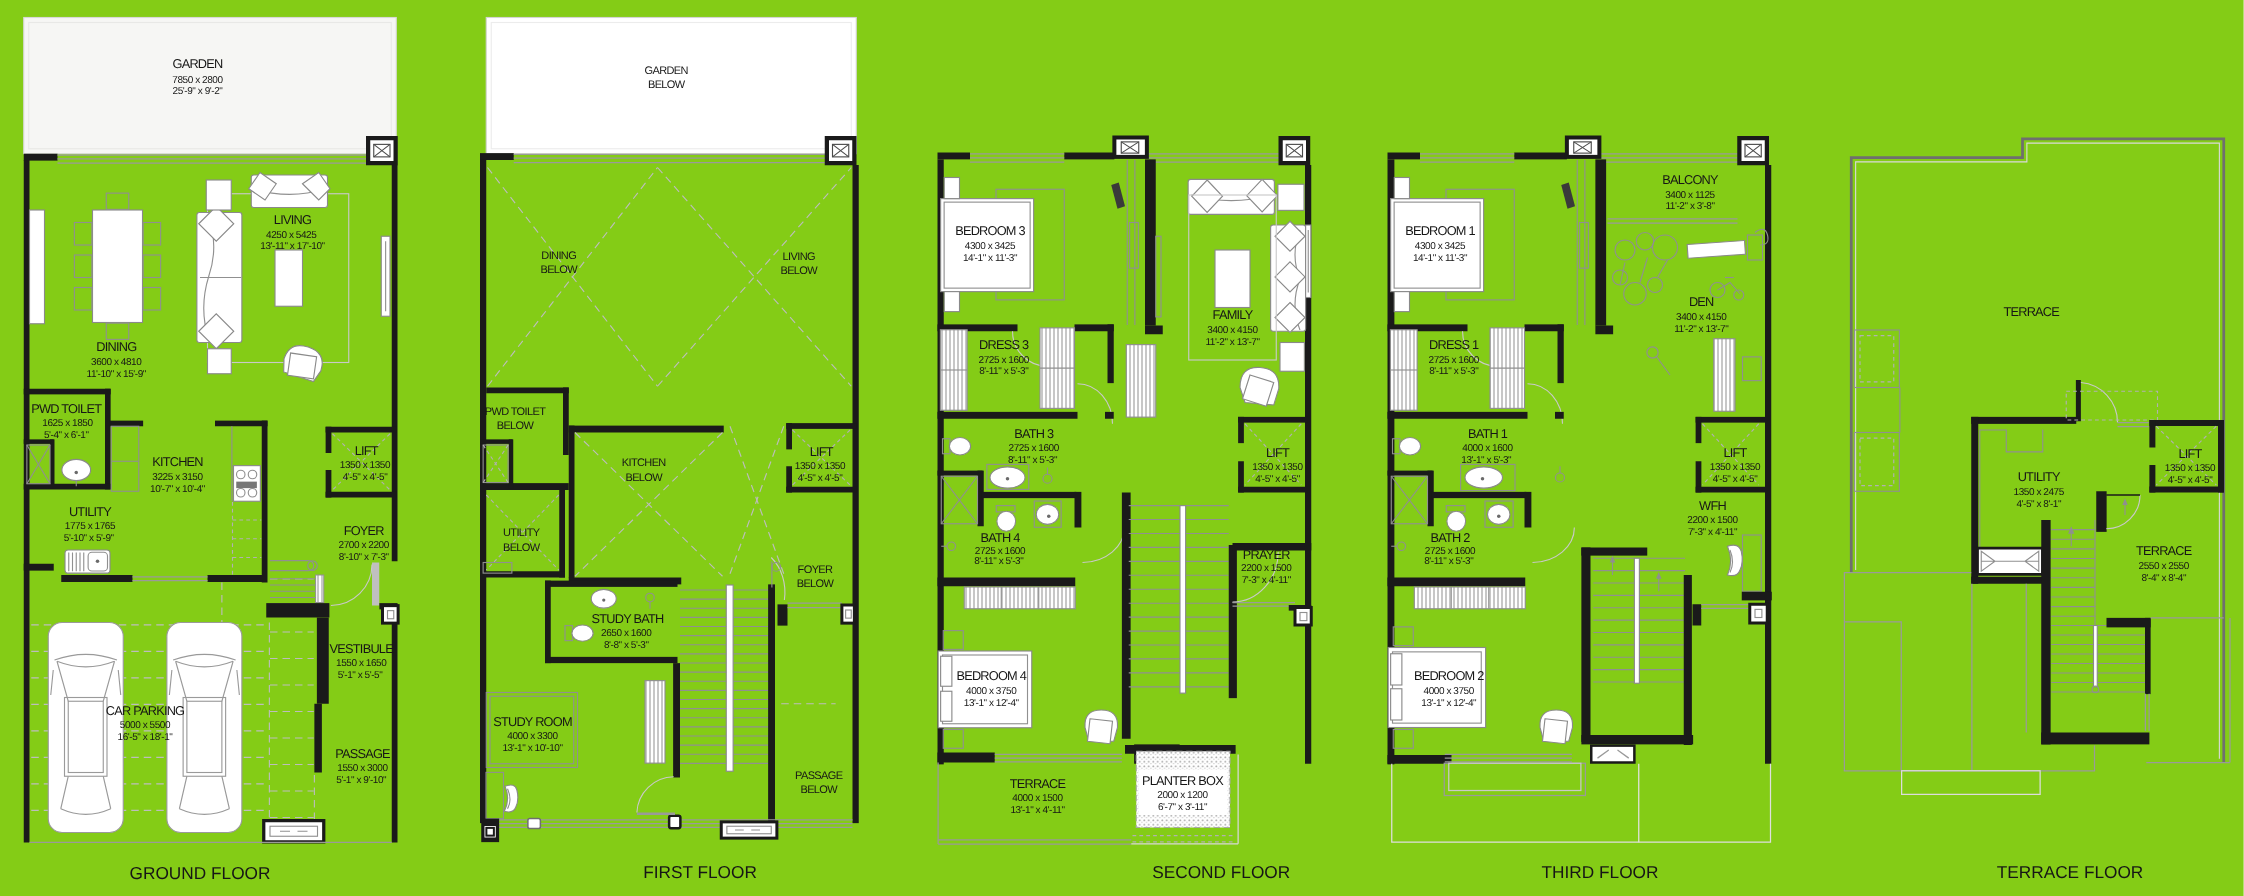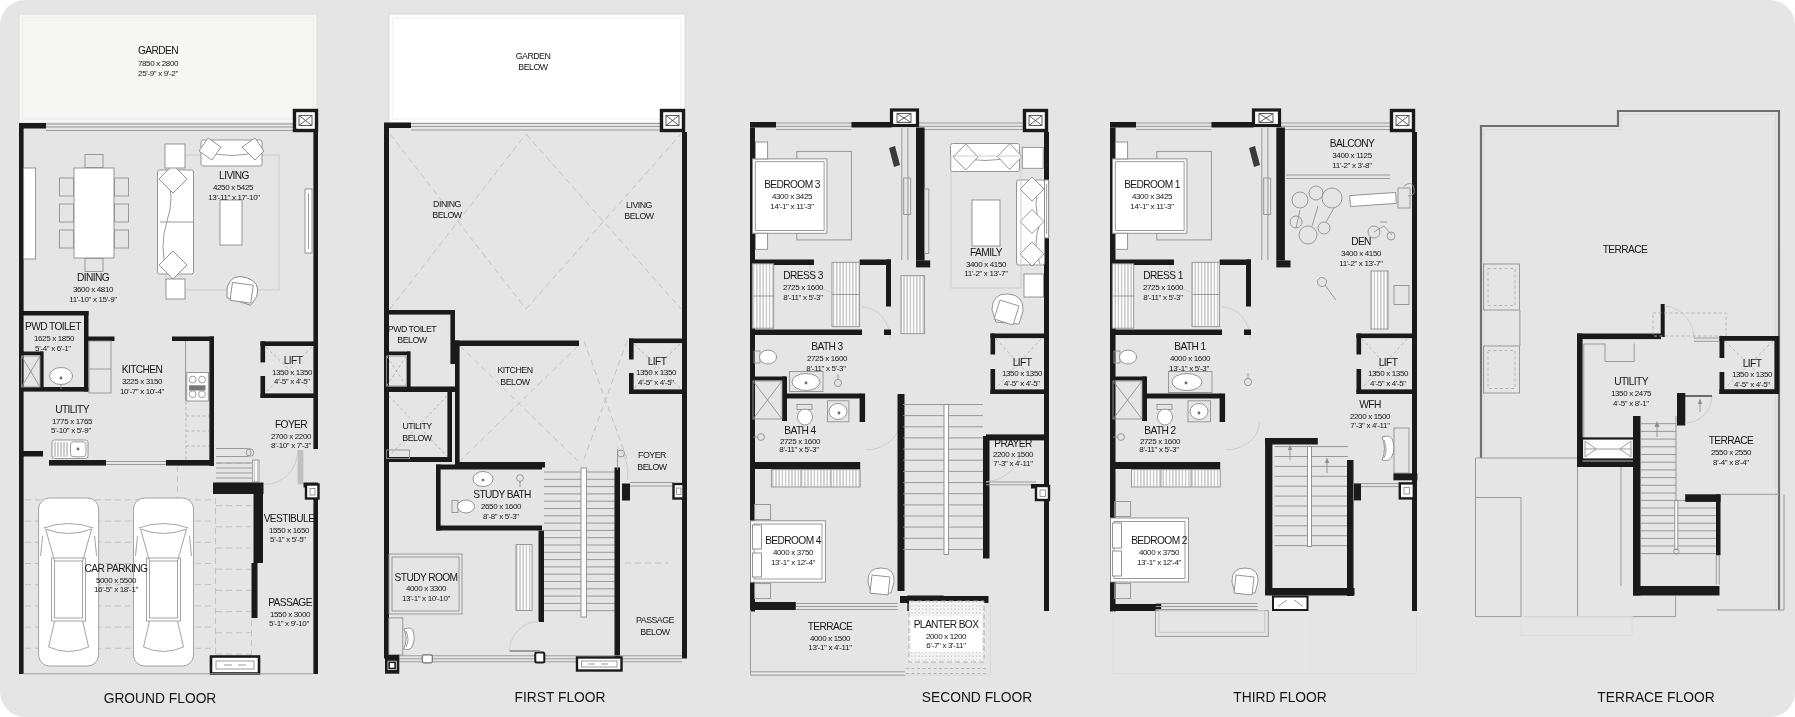--- a/index.html
+++ b/index.html
@@ -1,16 +1,16 @@
 <!DOCTYPE html>
 <html><head>
 <meta charset="utf-8">
 <style>
 html,body{margin:0;padding:0;background:#fff;}
-#page{position:relative;width:1795px;height:717px;background:#e5e5e5;overflow:hidden;border-radius:25px;}
+#page{position:relative;width:1795px;height:717px;background:#84cc16;overflow:hidden;}
 svg{position:absolute;top:0;left:0;}
 text{font-family:"Liberation Sans",sans-serif;fill:#161616;}
 .rm{font-size:10.2px;text-anchor:middle;letter-spacing:-0.6px;}
 .dm{font-size:8px;text-anchor:middle;letter-spacing:-0.35px;}
 .ti{font-size:13.8px;text-anchor:middle;}
 .rs{font-size:8.8px;text-anchor:middle;letter-spacing:-0.5px;}
 .w{fill:#1a1a1a;stroke:none;}
 .tn{fill:none;stroke:#909090;stroke-width:0.9;}
 .tf{fill:#ffffff;stroke:#8a8a8a;stroke-width:0.9;}
 .gy{fill:none;stroke:#9a9a9a;stroke-width:1;}

